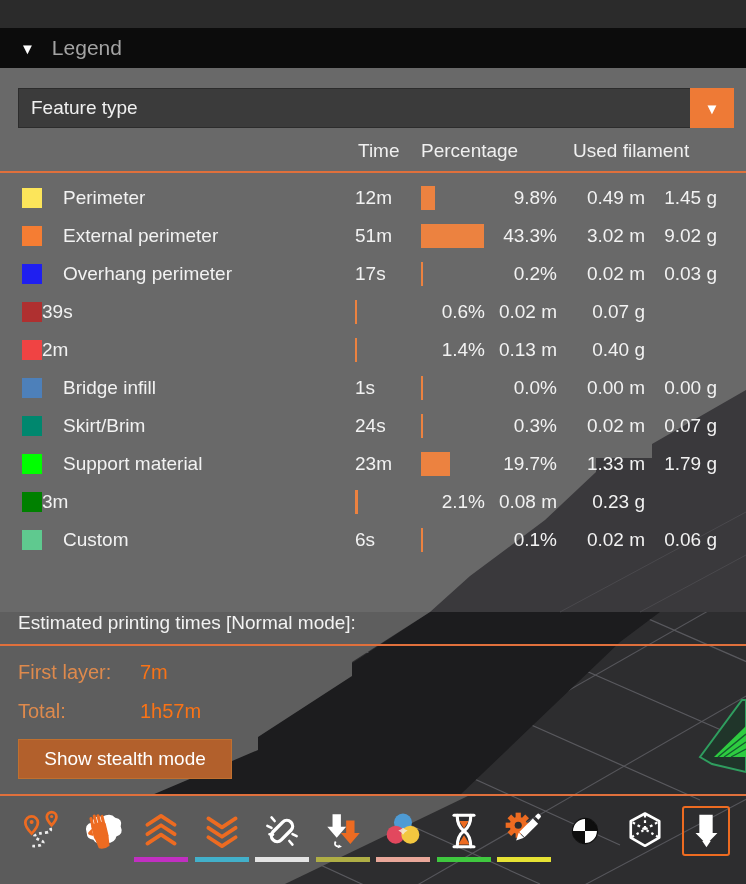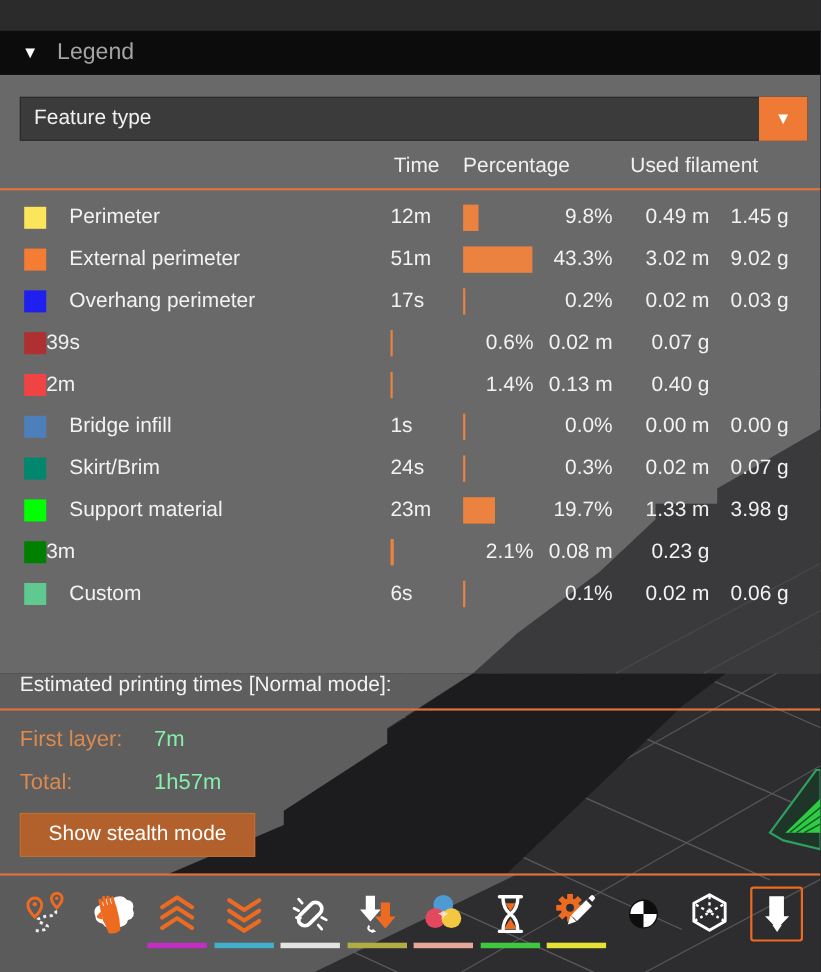--- a/index.html
+++ b/index.html
@@ -36,21 +36,21 @@
   .swatch{width:20px;height:20px;}
   .lbl{margin-left:21px;white-space:nowrap;overflow:hidden;}
   .timec{text-align:left;}
   .barc{height:24px;display:flex;align-items:center;}
   .bar{height:24px;background:#EC8240;min-width:2px;}
   .pctc,.mc,.gc{text-align:right;white-space:nowrap;}
 
   
   .est-heading{position:absolute;top:612px;left:18px;font-size:19px;color:#f2f2f2;}
   .est-label{position:absolute;left:18px;font-size:20px;color:#DE8A4D;}
-  .est-value{position:absolute;left:140px;font-size:20px;color:#86efac;}
+  .est-value{position:absolute;left:140px;font-size:20px;color:#f97316;}
   .stealth-btn{position:absolute;top:739px;left:18px;width:214px;height:40px;
                background:#B2602C;border:1px solid #c0702f;color:#fff;
                font-size:19px;font-family:"Liberation Sans",sans-serif;
                display:flex;align-items:center;justify-content:center;cursor:pointer;}
 
   
   .toolbar{position:absolute;top:806px;left:0;width:746px;height:72px;
            display:flex;justify-content:space-between;padding:0 12px;box-sizing:border-box;}
   .tool{width:56px;display:flex;flex-direction:column;align-items:center;cursor:pointer;}
   .iconbox{width:48px;height:50px;display:flex;align-items:center;justify-content:center;}
@@ -217,21 +217,21 @@
 
     <div class="lrow">
       <span class="swatch" style="background: rgb(0, 255, 0);"></span>
       <span class="lbl">Support material</span>
       <span class="timec">23m</span>
       <span class="barc">
           <span class="bar" style="width: 28.565px;"></span>
         </span>
       <span class="pctc">19.7%</span>
       <span class="mc">1.33 m</span>
-      <span class="gc">3.98 g</span>
+      <span class="gc">1.79 g</span>
     </div>
 
     <div class="lrow">
       <span class="swatch" style="background: rgb(0, 128, 0);"></span>
       <span class="timec">3m</span>
       <span class="barc">
           <span class="bar" style="width: 3.045px;"></span>
         </span>
       <span class="pctc">2.1%</span>
       <span class="mc">0.08 m</span>

